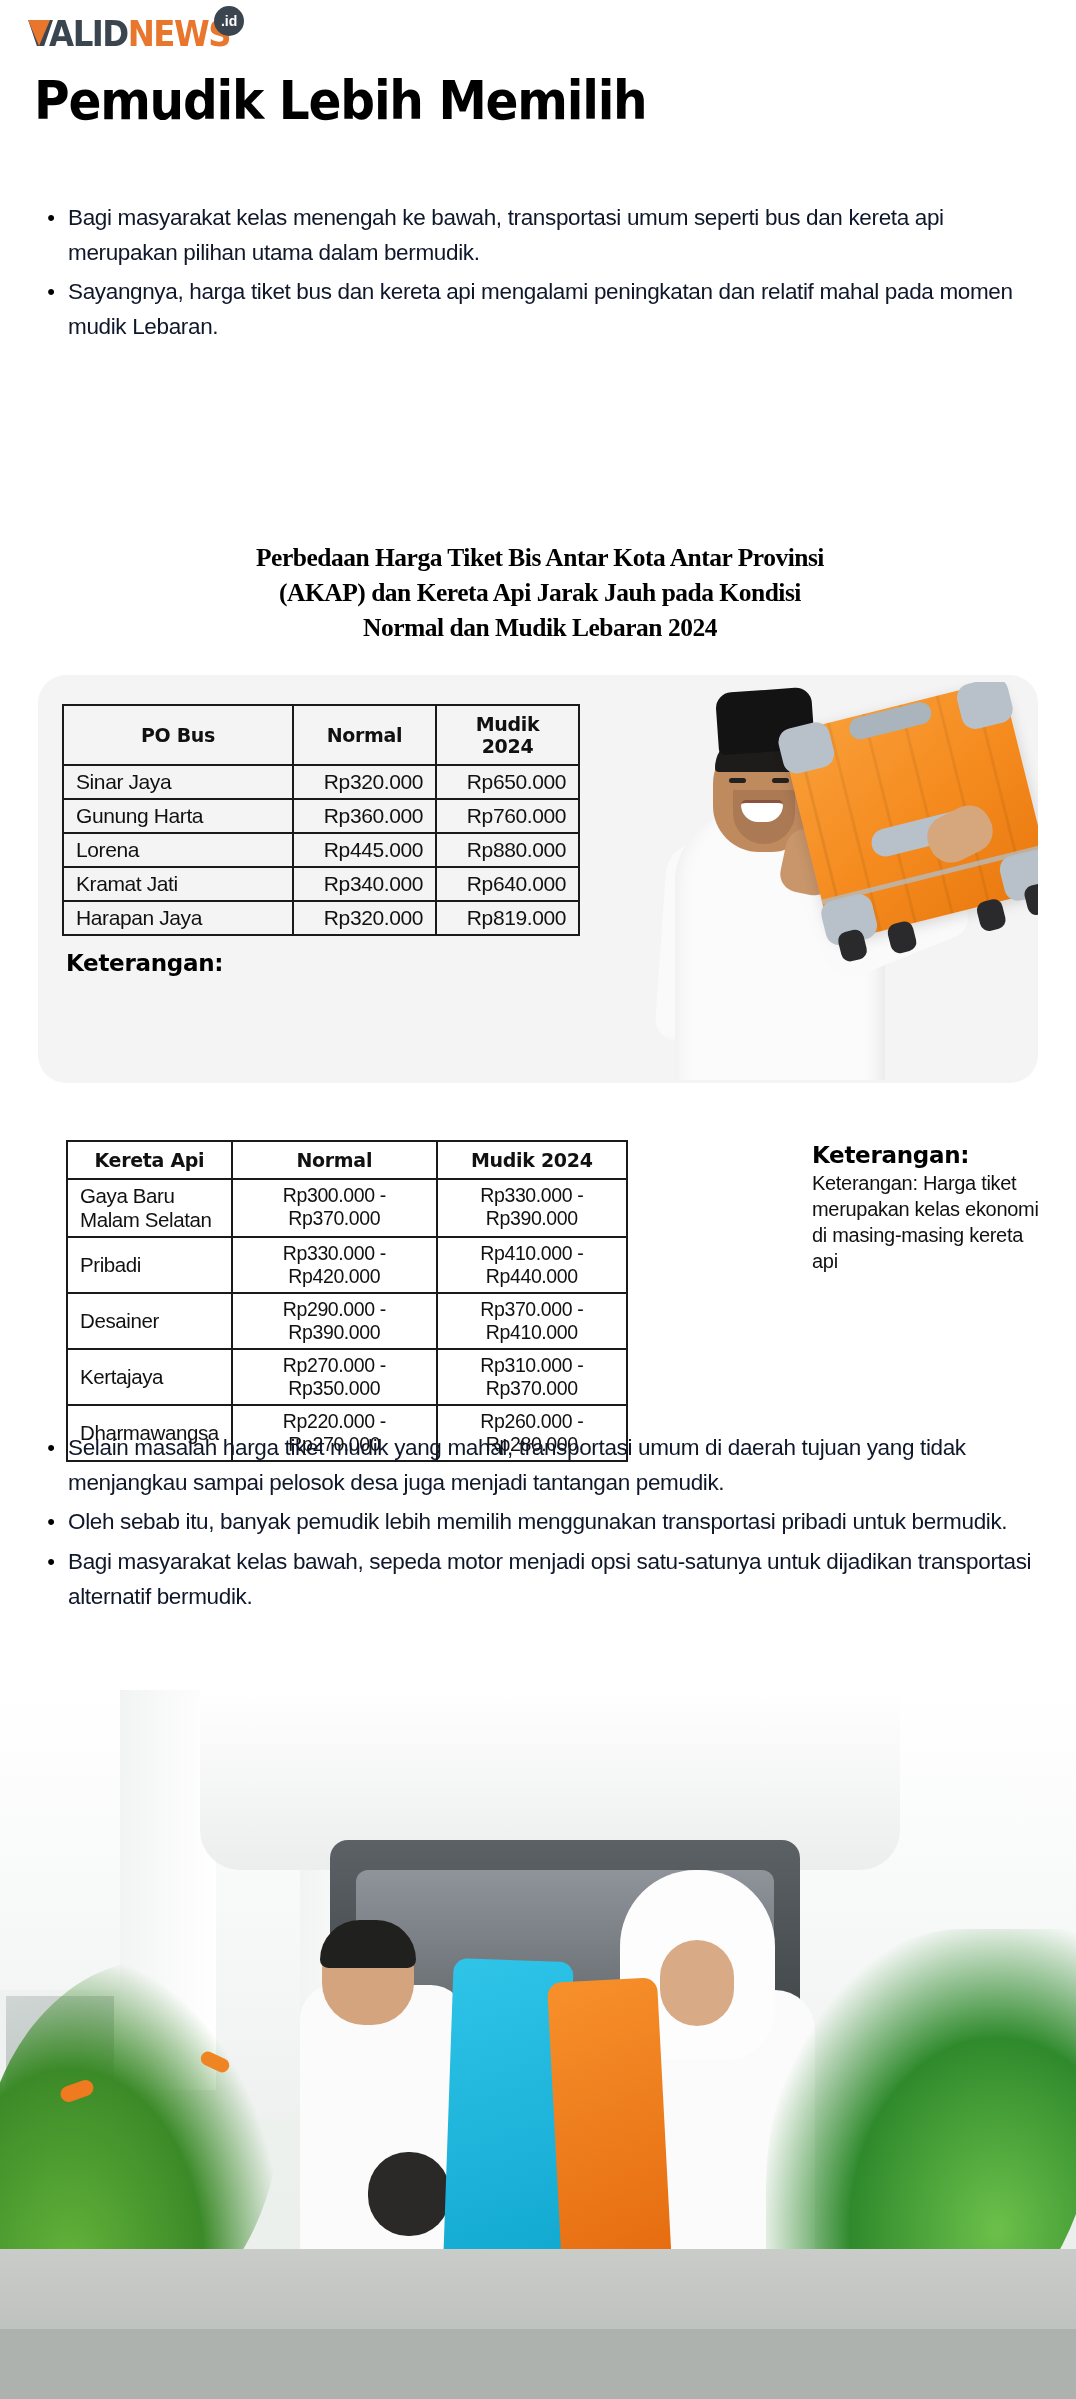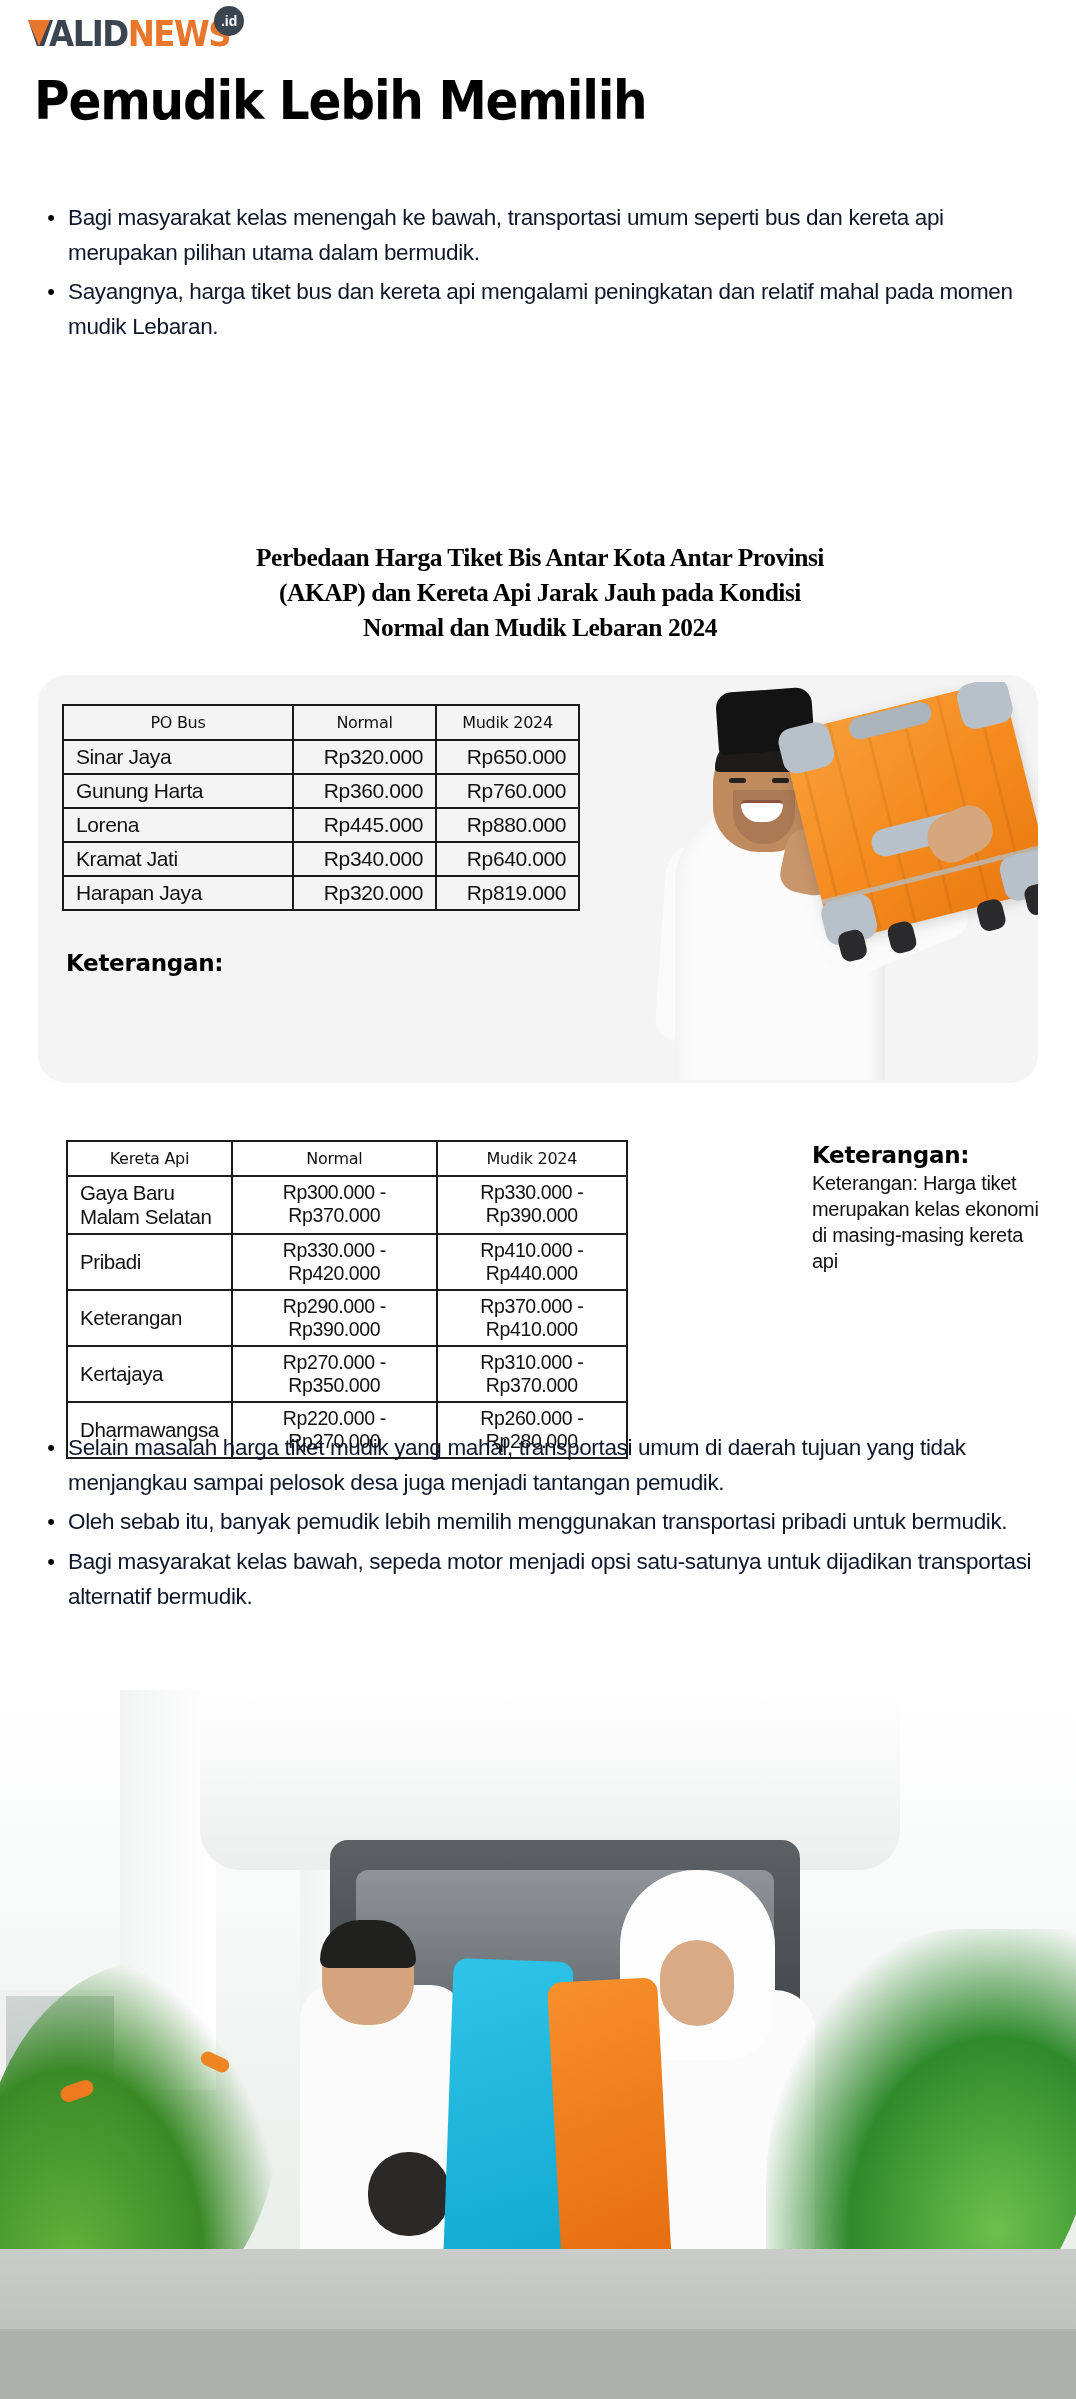--- a/index.html
+++ b/index.html
@@ -139,22 +139,22 @@
     background: transparent;
   }
   table.t th, table.t td {
     border: 2px solid #1a1a1a;
     padding: 4px 12px;
     font-family: "Liberation Sans", sans-serif;
     color: #111;
   }
   table.t th {
     font-family: "DejaVu Sans", sans-serif;
-    font-weight: 400;
-    font-size: 16px;
+    font-weight: 700;
+    font-size: 19px;
     text-align: center;
     letter-spacing: -0.3px;
     padding: 7px 16px;
   }
   table.t td {
     font-size: 21px;
     font-weight: 400;
     letter-spacing: -0.4px;
   }
 
@@ -597,21 +597,21 @@
         <td class="name tall">Gaya Baru Malam Selatan</td>
         <td class="rng tall">Rp300.000 - Rp370.000</td>
         <td class="rng tall">Rp330.000 - Rp390.000</td>
       </tr>
       <tr>
         <td class="name">Pribadi</td>
         <td class="rng">Rp330.000 - Rp420.000</td>
         <td class="rng">Rp410.000 - Rp440.000</td>
       </tr>
       <tr>
-        <td class="name">Keterangan</td>
+        <td class="name">Desainer</td>
         <td class="rng">Rp290.000 - Rp390.000</td>
         <td class="rng">Rp370.000 - Rp410.000</td>
       </tr>
       <tr>
         <td class="name">Kertajaya</td>
         <td class="rng">Rp270.000 - Rp350.000</td>
         <td class="rng">Rp310.000 - Rp370.000</td>
       </tr>
       <tr>
         <td class="name">Dharmawangsa</td>

